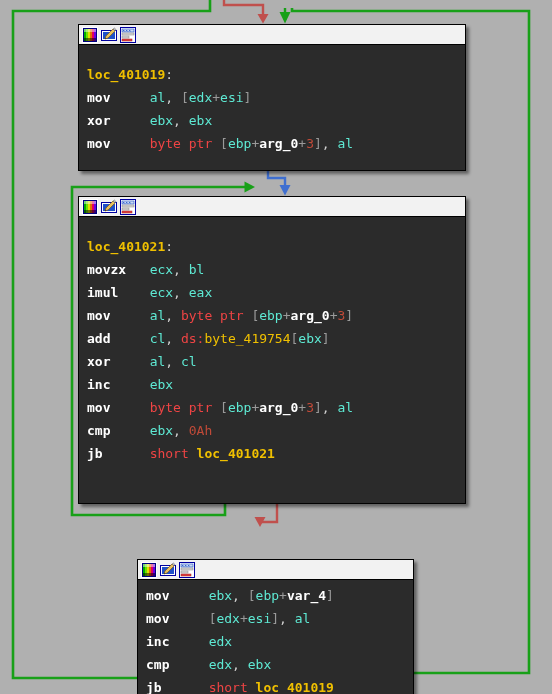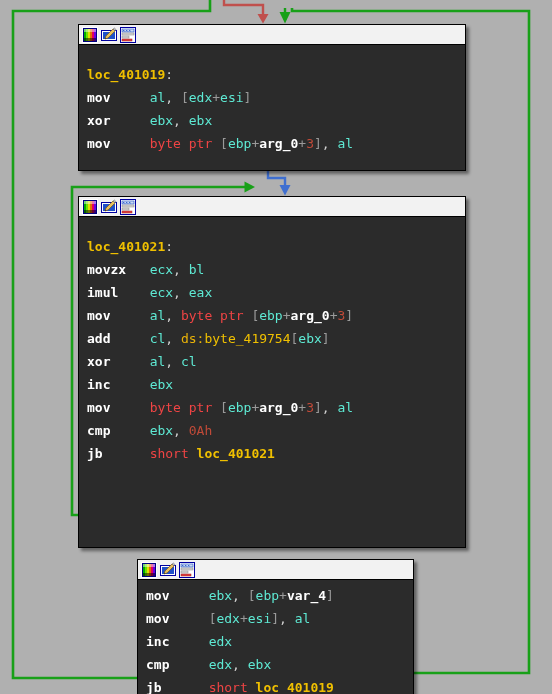--- a/index.html
+++ b/index.html
@@ -75,21 +75,21 @@
   
   .t-label   { color: #f0c000; font-weight: bold; }
   .t-punct   { color: #d0d0d0; }
   .t-mnem    { color: #ffffff; font-weight: bold; }
   .t-reg     { color: #5eead4; }
   .t-bracket { color: #9a9a9a; }
   .t-kw      { color: #ef4444; }
   .t-var     { color: #ffffff; font-weight: bold; }
   .t-num     { color: #c04a38; }
   .t-data    { color: #f0c000; }
-  .t-seg     { color: #eab308; margin-top: 8px; }
+  .t-seg     { color: #ef4444; margin-top: 8px; }
   .t-jlabel  { color: #f0c000; font-weight: bold; }
 </style>
 </head>
 <body>
 
 <div id="graph-canvas">
 
   <svg class="edges-layer" width="552" height="694" viewBox="0 0 552 694">
     <defs>
       <marker id="arrow-green" markerWidth="9" markerHeight="9" refX="4.5" refY="7.6" orient="auto-start-reverse" markerUnits="userSpaceOnUse">
@@ -180,21 +180,21 @@
           </svg>
         </div>
         <div class="node-body">
           <div class="code-line spacer"></div>
           <div class="code-line"><span class="t-label">loc_401019</span><span class="t-punct">:</span></div>
           <div class="code-line"><span class="t-mnem">mov     </span><span class="t-reg">al</span><span class="t-punct">, </span><span class="t-bracket">[</span><span class="t-reg">edx</span><span class="t-bracket">+</span><span class="t-reg">esi</span><span class="t-bracket">]</span></div>
           <div class="code-line"><span class="t-mnem">xor     </span><span class="t-reg">ebx</span><span class="t-punct">, </span><span class="t-reg">ebx</span></div>
           <div class="code-line"><span class="t-mnem">mov     </span><span class="t-kw">byte ptr </span><span class="t-bracket">[</span><span class="t-reg">ebp</span><span class="t-bracket">+</span><span class="t-var">arg_0</span><span class="t-bracket">+</span><span class="t-num">3</span><span class="t-bracket">]</span><span class="t-punct">, </span><span class="t-reg">al</span></div>
         </div>
       </div>
-      <div class="node" style="left: 78px; top: 196px; width: 388px; height: 352px;">
+      <div class="node" style="left: 78px; top: 196px; width: 388px; height: 308px;">
         <div class="node-titlebar">
           <svg class="tb-icon" viewBox="0 0 16 16">
             <rect x="0" y="0" width="16" height="16" fill="#ffffff"></rect>
             <rect x="1" y="1" width="14" height="14" fill="#000080"></rect>
             <rect x="2" y="2" width="12" height="12" fill="#000000"></rect>
             <rect x="2" y="2" width="2" height="12" fill="#00b000"></rect>
             <rect x="4" y="2" width="2" height="12" fill="#70e000"></rect>
             <rect x="6" y="2" width="2" height="12" fill="#e0e000"></rect>
             <rect x="8" y="2" width="2" height="12" fill="#e07000"></rect>
             <rect x="10" y="2" width="2" height="12" fill="#e00060"></rect>

